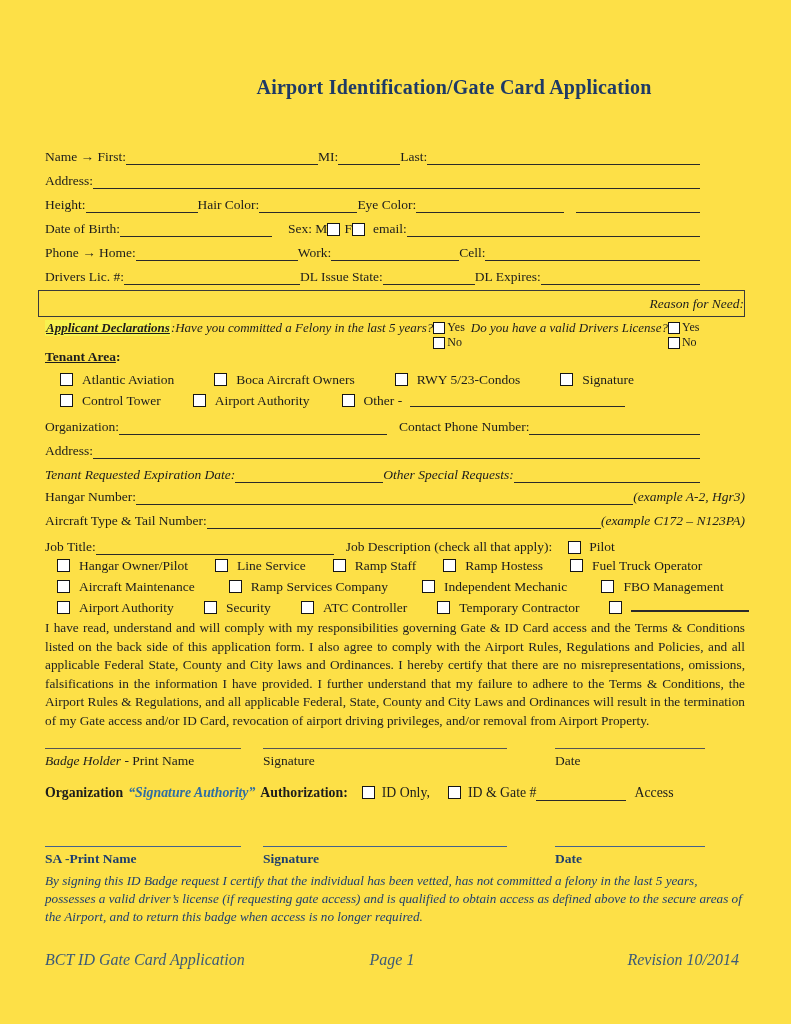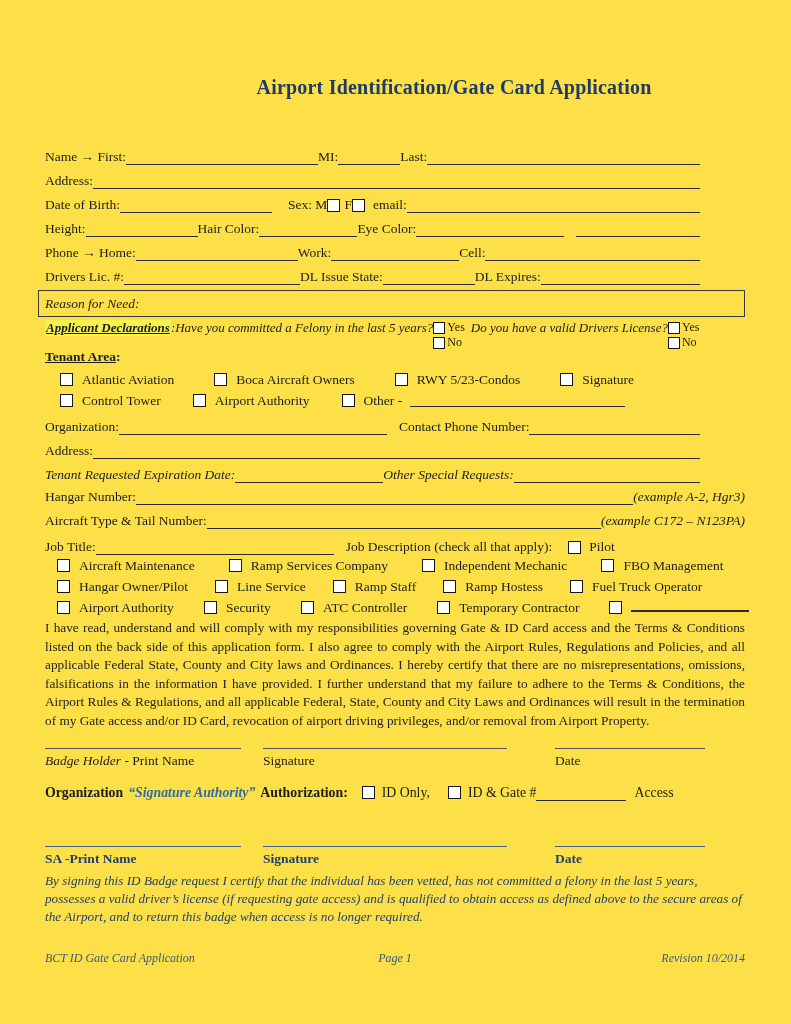--- a/index.html
+++ b/index.html
@@ -39,20 +39,21 @@
     vertical-align:-1px;
   }
   .frow .cb { margin-bottom:1px; }
 
   .reason-box {
     margin-left:-7px; margin-top:5px;
     border:1.5px solid #3a3a3a;
     height:25px; line-height:25px;
     font-size:13.5px; font-style:italic;
     padding-left:6px;
+    text-align:right;
   }
 
   .decl-row {
     margin-top:3px; height:17px;
     display:flex; align-items:flex-start;
     font-size:13px; font-style:italic; white-space:nowrap;
   }
   .decl-heading {
     font-weight:bold; text-decoration:underline;
     background:#f8f250; padding:0 1px;
@@ -99,23 +100,23 @@
   .auth-row .sigauth { color:#2e6da4; font-style:italic; margin:0 5px; }
   .auth-row .cb { margin:0 7px 2px 0; }
 
   .certify {
     margin-top:5px;
     font-size:13.2px; line-height:18px;
     font-style:italic; color:#1f3f6e;
   }
 
   .footer {
-    position:absolute; left:45px; right:46px; top:951px;
+    position:absolute; left:45px; right:52px; top:951px;
     display:flex; align-items:baseline;
-    font-size:12px; font-style:italic; color:#3c5a78;
+    font-size:16px; font-style:italic; color:#3c5a78;
   }
   .footer .f-left { flex:1; text-align:left; }
   .footer .f-center { flex:1; text-align:center; }
   .footer .f-right { flex:1; text-align:right; }
 </style>
 </head>
 <body>
 
 <div class="page">
   <div class="content">
@@ -126,45 +127,45 @@
       <span class="lbl">Name → First:</span>
       <span class="fl" style="width:192px"></span>
       <span class="lbl">MI:</span>
       <span class="fl" style="width:62px"></span>
       <span class="lbl">Last:</span>
       <span class="fl grow"></span>
     </div>
 
     <div class="frow mr45">
       <span class="lbl">Address:</span>
+      <span class="fl grow"></span>
+    </div>
+
+    <div class="frow mr45">
+      <span class="lbl">Height:</span>
+      <span class="fl" style="width:112px"></span>
+      <span class="lbl">Hair Color:</span>
+      <span class="fl" style="width:98px"></span>
+      <span class="lbl">Eye Color:</span>
+      <span class="fl" style="width:148px"></span>
+      <span class="gap12"></span>
       <span class="fl grow"></span>
     </div>
 
     <div class="frow mr45">
       <span class="lbl">Date of Birth:</span>
       <span class="fl" style="width:152px"></span>
       <span class="gap16"></span>
       <span class="lbl">Sex:  M</span>
       <span class="cb"></span>
       <span class="gap4"></span>
       <span class="lbl">F</span>
       <span class="cb"></span>
       <span class="gap8"></span>
       <span class="lbl">email:</span>
-      <span class="fl grow"></span>
-    </div>
-
-    <div class="frow mr45">
-      <span class="lbl">Height:</span>
-      <span class="fl" style="width:112px"></span>
-      <span class="lbl">Hair Color:</span>
-      <span class="fl" style="width:98px"></span>
-      <span class="lbl">Eye Color:</span>
-      <span class="fl" style="width:148px"></span>
-      <span class="gap12"></span>
       <span class="fl grow"></span>
     </div>
 
     <div class="frow mr45">
       <span class="lbl">Phone →  Home:</span>
       <span class="fl" style="width:162px"></span>
       <span class="lbl">Work:</span>
       <span class="fl" style="width:128px"></span>
       <span class="lbl">Cell:</span>
       <span class="fl grow"></span>
@@ -285,59 +286,59 @@
       <span class="lbl">Job Title:</span>
       <span class="fl" style="width:238px"></span>
       <span class="gap12"></span>
       <span class="lbl">Job Description (check all that apply):</span>
       <span class="gap16"></span>
       <span class="cb"></span>
       <span class="gap8"></span>
       <span class="lbl">Pilot</span>
     </div>
 
+    <div class="cbrow" style="gap:27px;padding-left:12px">
+      <span class="item">
+          <span class="cb"></span>
+          <span>Hangar Owner/Pilot</span>
+        </span>
+      <span class="item">
+          <span class="cb"></span>
+          <span>Line Service</span>
+        </span>
+      <span class="item">
+          <span class="cb"></span>
+          <span>Ramp Staff</span>
+        </span>
+      <span class="item">
+          <span class="cb"></span>
+          <span>Ramp Hostess</span>
+        </span>
+      <span class="item">
+          <span class="cb"></span>
+          <span>Fuel Truck Operator</span>
+        </span>
+    </div>
+
     <div class="cbrow" style="gap:34px;padding-left:12px">
       <span class="item">
           <span class="cb"></span>
           <span>Aircraft Maintenance</span>
         </span>
       <span class="item">
           <span class="cb"></span>
           <span>Ramp Services Company</span>
         </span>
       <span class="item">
           <span class="cb"></span>
           <span>Independent Mechanic</span>
         </span>
       <span class="item">
           <span class="cb"></span>
           <span>FBO Management</span>
-        </span>
-    </div>
-
-    <div class="cbrow" style="gap:27px;padding-left:12px">
-      <span class="item">
-          <span class="cb"></span>
-          <span>Hangar Owner/Pilot</span>
-        </span>
-      <span class="item">
-          <span class="cb"></span>
-          <span>Line Service</span>
-        </span>
-      <span class="item">
-          <span class="cb"></span>
-          <span>Ramp Staff</span>
-        </span>
-      <span class="item">
-          <span class="cb"></span>
-          <span>Ramp Hostess</span>
-        </span>
-      <span class="item">
-          <span class="cb"></span>
-          <span>Fuel Truck Operator</span>
         </span>
     </div>
 
     <div class="cbrow" style="gap:30px;padding-left:12px">
       <span class="item">
           <span class="cb"></span>
           <span>Airport Authority</span>
         </span>
       <span class="item">
           <span class="cb"></span>

